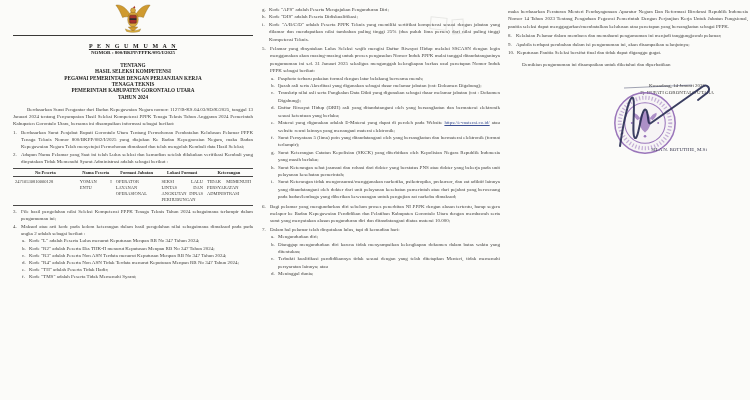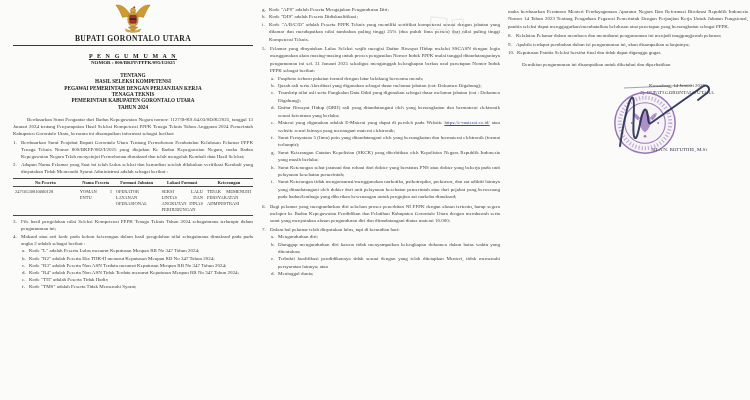--- a/index.html
+++ b/index.html
@@ -51,21 +51,20 @@
       <path d="M19 16 C13 5 7 2 2 3 C5 7 7 11 9 16 C11 15 15 15 19 16 Z" fill="#cf9a2f" stroke="#8a6418" stroke-width="0.4"></path>
       <path d="M21 16 C27 5 33 2 38 3 C35 7 33 11 31 16 C29 15 25 15 21 16 Z" fill="#cf9a2f" stroke="#8a6418" stroke-width="0.4"></path>
       <ellipse cx="20" cy="18" rx="5.5" ry="8" fill="#d8a63c" stroke="#8a6418" stroke-width="0.5"></ellipse>
       <circle cx="20" cy="8.5" r="2.6" fill="#d8a63c" stroke="#8a6418" stroke-width="0.5"></circle>
       <path d="M20 6 L21.5 3.5 L22.5 6 Z" fill="#a8342e"></path>
       <rect x="16.5" y="13.5" width="7" height="8.5" rx="1" fill="#a8342e" stroke="#4c1f1c" stroke-width="0.5"></rect>
       <rect x="16.5" y="16.8" width="7" height="1.8" fill="#2b2b2b"></rect>
       <path d="M15 26 L20 31 L25 26 Z" fill="#cf9a2f" stroke="#8a6418" stroke-width="0.4"></path>
       <path d="M12 28 C16 30.5 24 30.5 28 28 L27 30.5 C23 32 17 32 13 30.5 Z" fill="#e0b23f" stroke="#8a6418" stroke-width="0.4"></path>
     </svg>
-    <div class="org center">BUPATI GORONTALO UTARA</div>
     <div class="rule"></div>
     <div class="doc-title center">P E N G U M U M A N</div>
     <div class="doc-number center">NOMOR : 800/BKPP/PPPK/095/I/2025</div>
     <div class="tentang center">TENTANG</div>
     <div class="subject center">
       <div>HASIL SELEKSI KOMPETENSI</div>
       <div>PEGAWAI PEMERINTAH DENGAN PERJANJIAN KERJA</div>
       <div>TENAGA TEKNIS</div>
       <div>PEMERINTAH KABUPATEN GORONTALO UTARA</div>
       <div>TAHUN 2024</div>

